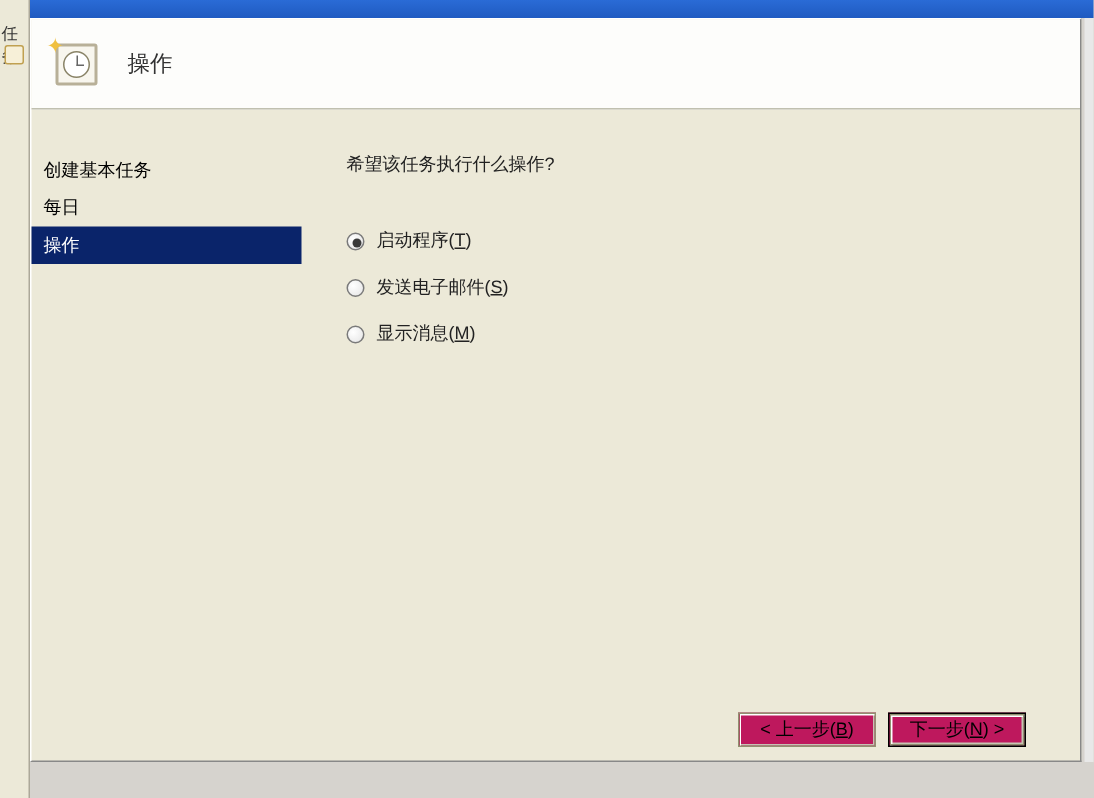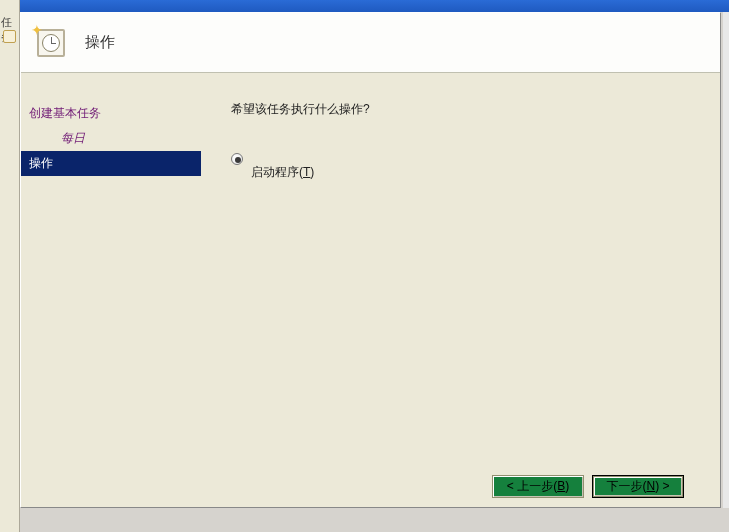--- a/index.html
+++ b/index.html
@@ -113,35 +113,35 @@
     position: absolute;
     top: 60px; left: 0; right: 0; bottom: 42px;
   }
   .nav-list {
     position: absolute;
     left: 0; top: 28px;
     width: 180px;
   }
   .nav-item {
     padding: 4px 8px;
-    color: #701a75;
+    color: #000000;
     cursor: default;
   }
-  .nav-item.indent { padding-left: 40px; font-style: italic; }
+  .nav-item.indent { padding-left: 8px; }
   .nav-item.selected {
     background: #0a246a;
     color: #fff;
   }
 
   .content {
     position: absolute;
     left: 210px; top: 28px; right: 20px;
   }
   .question {
-    margin-bottom: 18px;
+    margin-bottom: 34px;
     color: #222;
   }
   .radio-row {
     display: flex;
     align-items: center;
     margin-bottom: 14px;
     cursor: default;
   }
   .radio-outer {
     width: 12px; height: 12px;
@@ -153,37 +153,37 @@
     flex-shrink: 0;
   }
   .radio-outer.checked::after {
     content: "";
     position: absolute;
     left: 3px; top: 3px;
     width: 6px; height: 6px;
     background: #3a3a3a;
     border-radius: 50%;
   }
-  .radio-label { color: #222; margin-top: 28px; }
+  .radio-label { color: #222; }
   .radio-label u { text-decoration: underline; }
 
   .dialog-footer {
     position: absolute;
     left: 0; right: 0; bottom: 0;
     height: 42px;
     display: flex;
     justify-content: flex-end;
     align-items: center;
     padding-right: 14px;
     gap: 8px;
   }
   .btn {
     min-width: 92px;
     height: 23px;
-    background: #15803d;
+    background: #be185d;
     border: 1px solid #919070;
     box-shadow: inset 1px 1px 0 #fff, inset -1px -1px 0 #c6c3b3;
     font-size: 12px;
     font-family: inherit;
     cursor: default;
     padding: 0 8px;
     color: #000;
     display: inline-flex;
     align-items: center;
     justify-content: center;
@@ -227,21 +227,29 @@
     </div>
 
     <div class="content">
       <div class="question">希望该任务执行什么操作?</div>
 
       <label class="radio-row">
         <span class="radio-outer checked"></span>
         <span class="radio-label"><span>启动程序(</span><u>T</u><span>)</span></span>
       </label>
 
-
+      <label class="radio-row">
+        <span class="radio-outer"></span>
+        <span class="radio-label"><span>发送电子邮件(</span><u>S</u><span>)</span></span>
+      </label>
+
+      <label class="radio-row">
+        <span class="radio-outer"></span>
+        <span class="radio-label"><span>显示消息(</span><u>M</u><span>)</span></span>
+      </label>
     </div>
   </div>
 
   <div class="dialog-footer">
     <button class="btn">
         <span>&lt; 上一步(</span>
         <u>B</u>
         <span>)</span>
       </button>
     <button class="btn default">

